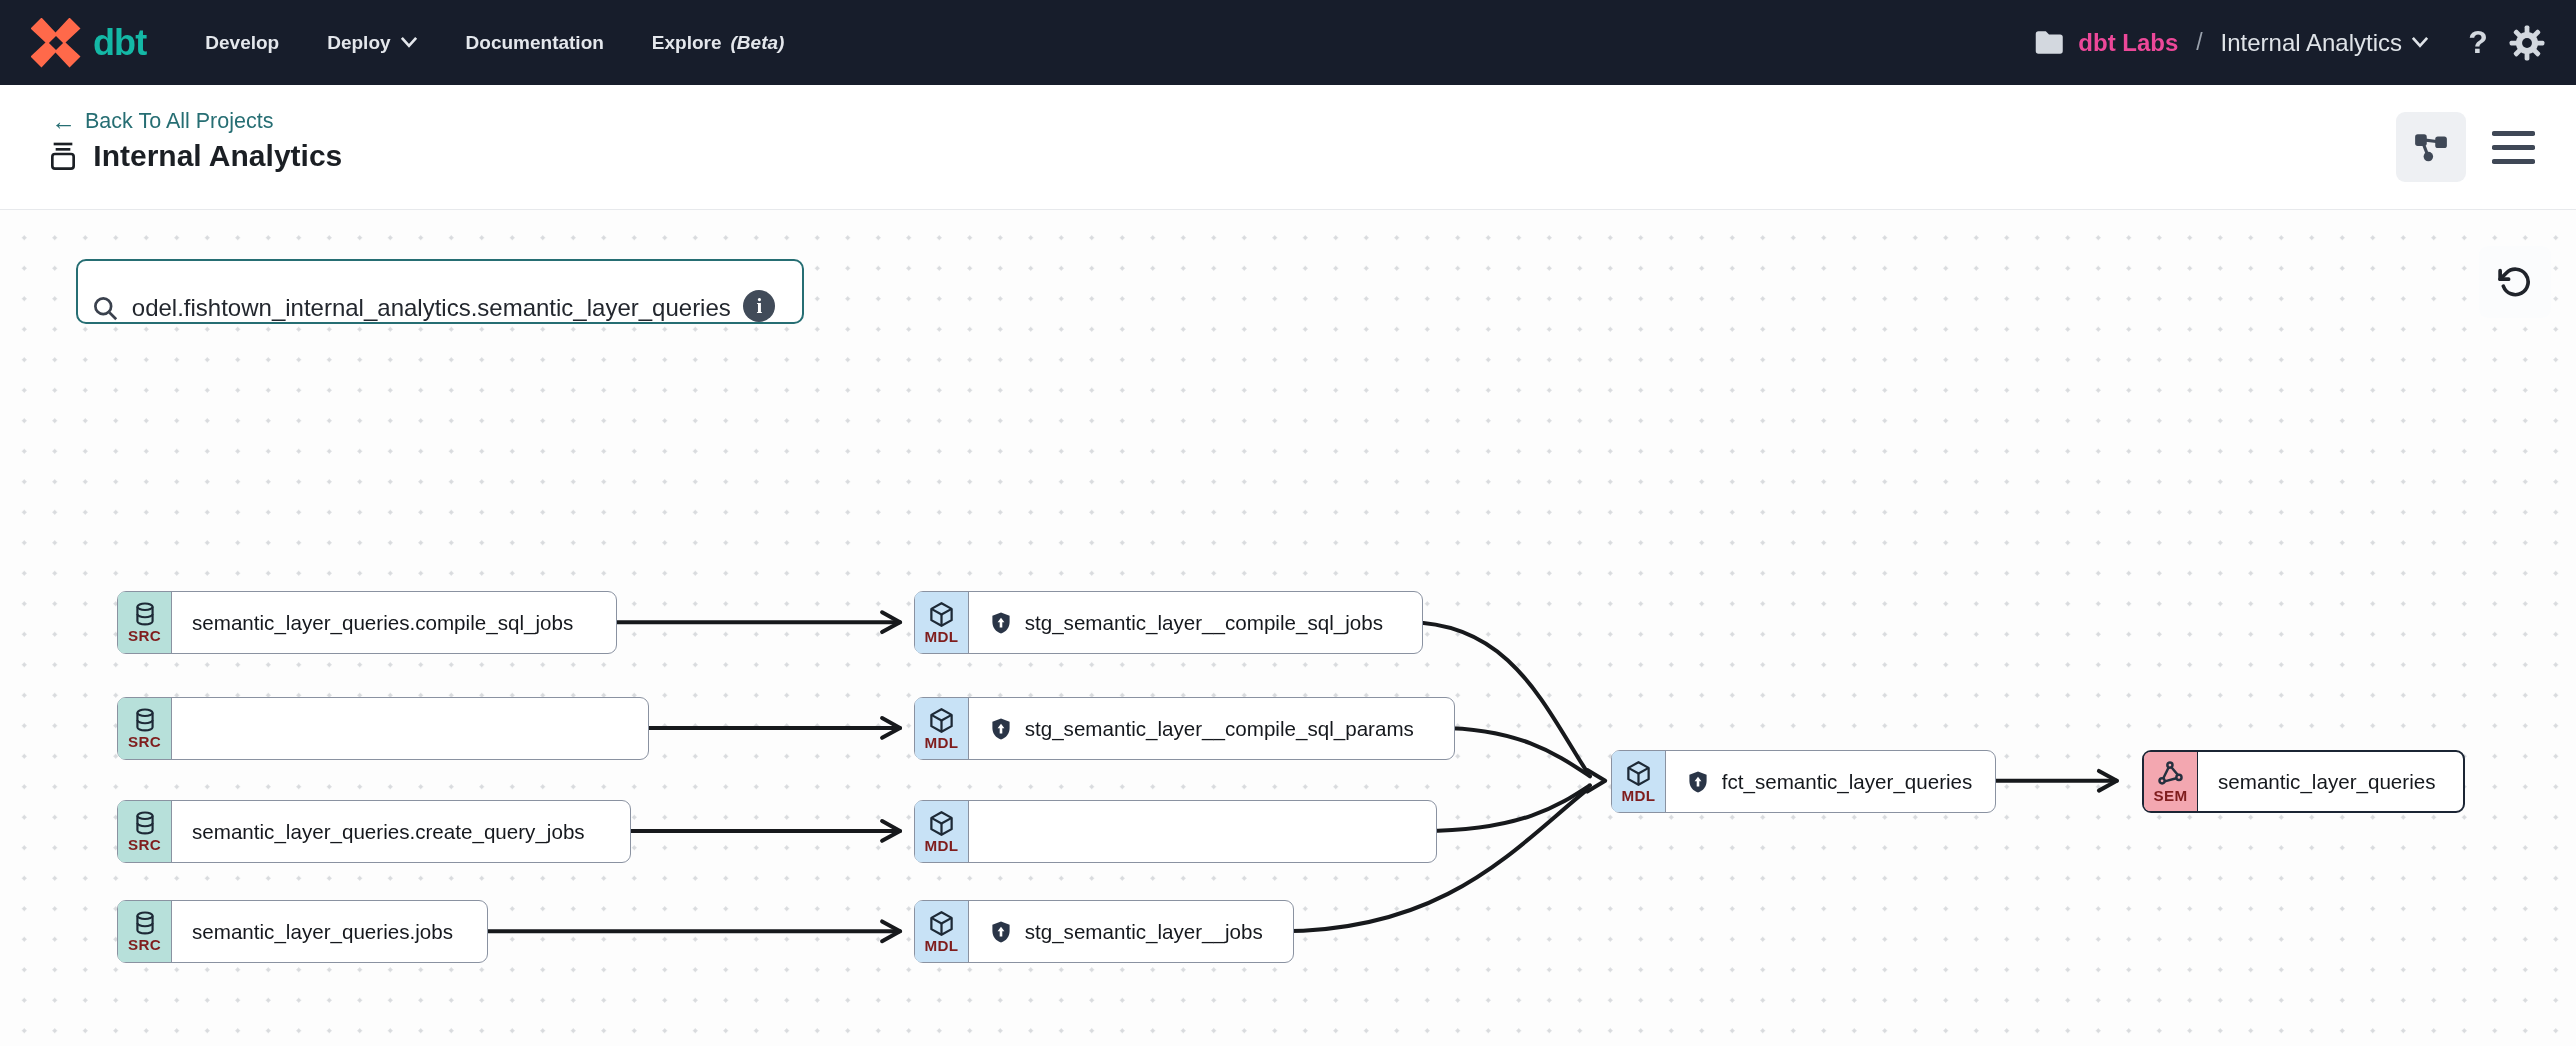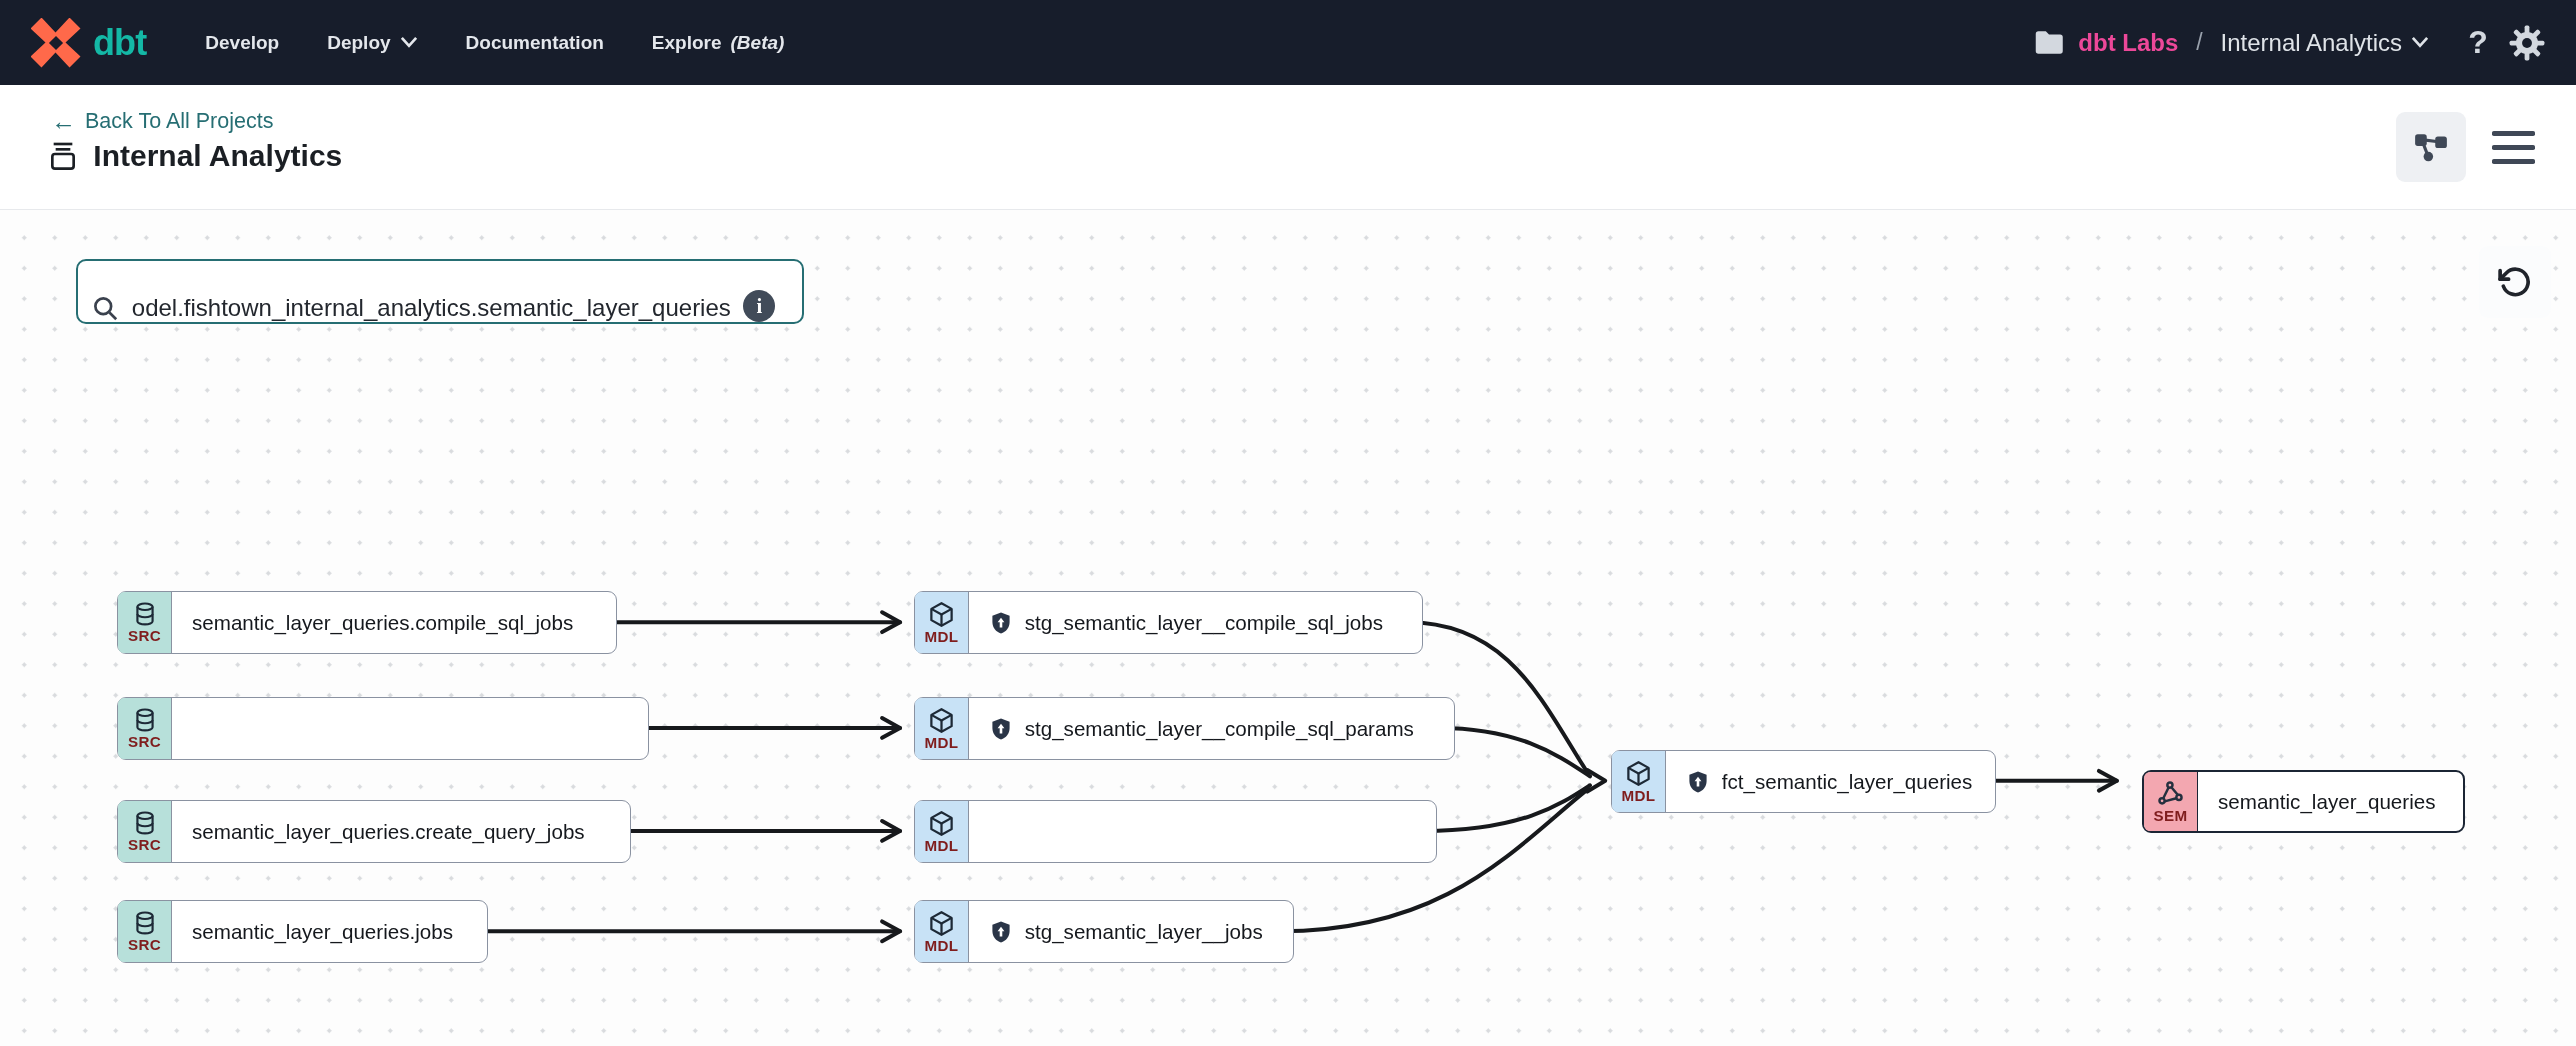--- a/index.html
+++ b/index.html
@@ -343,21 +343,21 @@
         <div class="nbody">
           <span style="display:flex">
             <svg width="24" height="24" viewBox="0 0 24 24">
               <path d="M12 1.6 L20.6 4.7 V11 c0 5.9 -3.6 9.8 -8.6 11.5 C7 20.8 3.4 16.9 3.4 11 V4.7 Z" fill="#2a3547"></path>
               <path d="M12 6.8 l3.4 4.5 h-2.1 V16.4 h-2.6 V11.3 h-2.1 Z" fill="#fff"></path>
             </svg>
           </span>
           <span class="nlabel">fct_semantic_layer_queries</span>
         </div>
       </div>
-      <div class="node sem selected" style="left: 2142px; top: 560px; width: 323px;">
+      <div class="node sem selected" style="left: 2142px; top: 540px; width: 323px;">
         <div class="badge">
           <span style="display:flex">
             <svg width="27" height="27" viewBox="0 0 24 24" fill="none" stroke="#25303f" stroke-width="2.2">
               <circle cx="11.5" cy="4.5" r="2.3"></circle>
               <circle cx="4.5" cy="18.5" r="2.3"></circle>
               <circle cx="19.5" cy="15.5" r="2.3"></circle>
               <path d="M10.3 6.6 L5.5 16.4 M6.8 19 L17.2 16.2 M18.6 13.4 L12.8 6.4"></path>
             </svg>
           </span>
           <span class="btxt">SEM</span>

